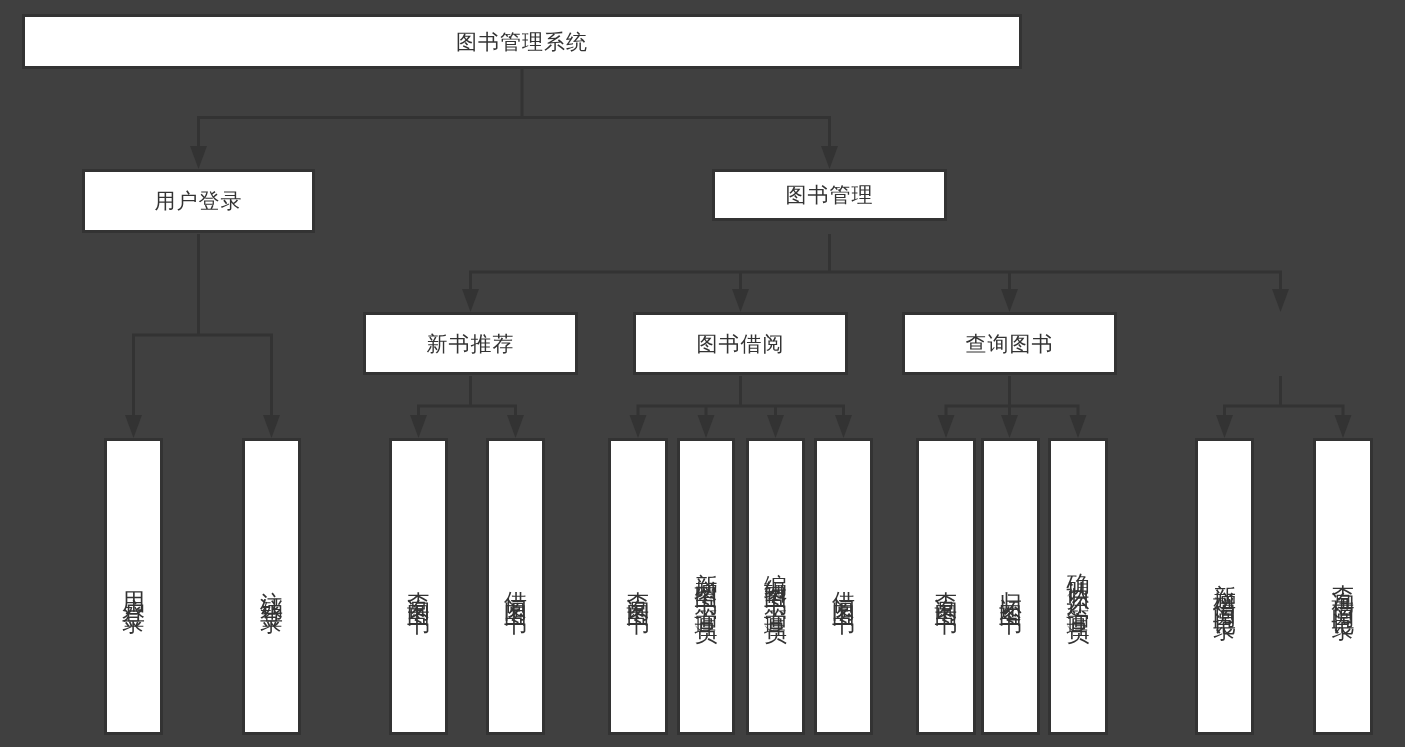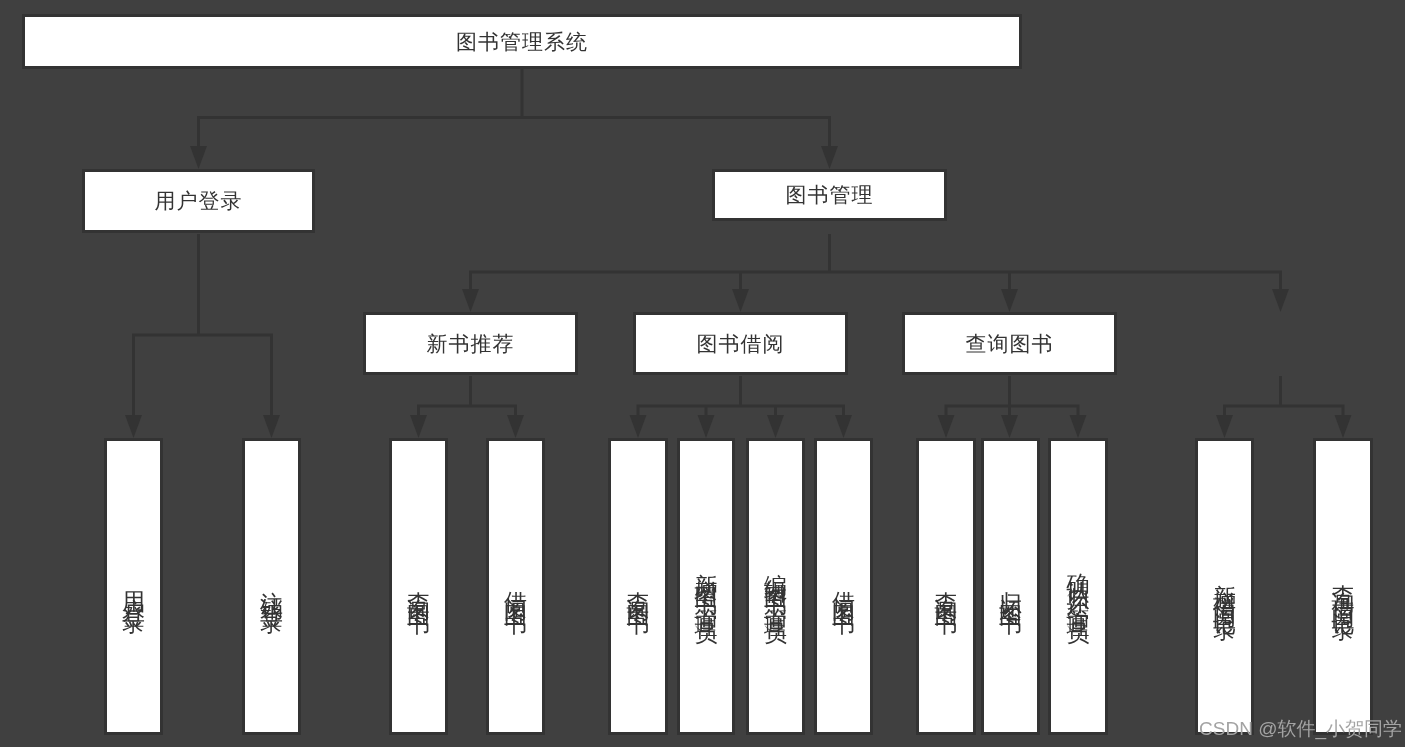--- a/index.html
+++ b/index.html
@@ -104,14 +104,13 @@
   <div class="node v-node" style="left:746px;top:438px;width:59px;height:297px">编辑图书（管理员）</div>
   <div class="node v-node" style="left:814px;top:438px;width:59px;height:297px">借阅图书</div>
 
   <div class="node v-node" style="left:916px;top:438px;width:60px;height:297px">查询图书</div>
   <div class="node v-node" style="left:981px;top:438px;width:59px;height:297px">归还图书</div>
   <div class="node v-node" style="left:1048px;top:438px;width:60px;height:297px">确认归还（管理员）</div>
 
   <div class="node v-node" style="left:1195px;top:438px;width:59px;height:297px">新增借阅记录</div>
   <div class="node v-node" style="left:1313px;top:438px;width:60px;height:297px">查询借阅记录</div>
 
-  <div id="watermark">CSDN @软件_小贺同学</div>
 </div>
 
 </body></html>

